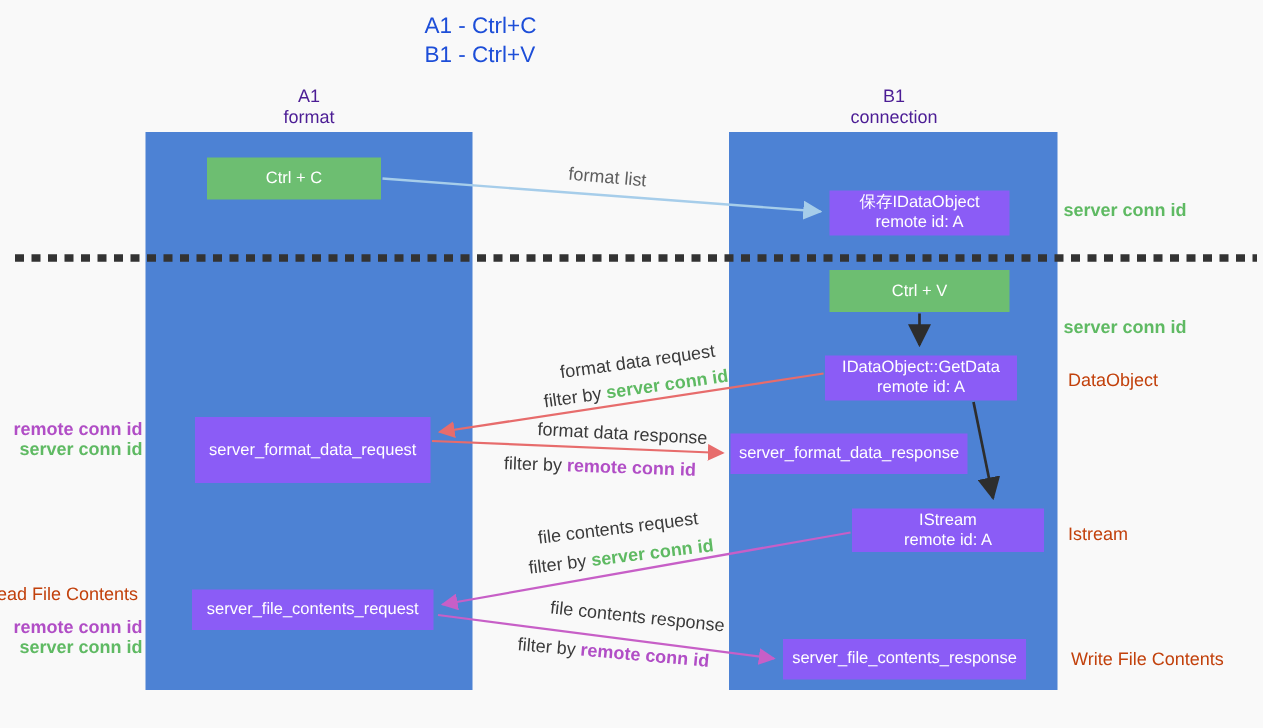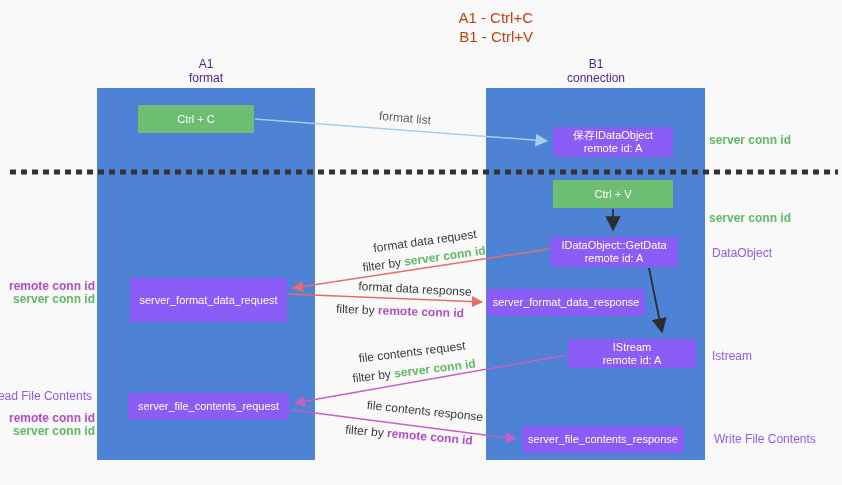--- a/index.html
+++ b/index.html
@@ -1,35 +1,35 @@
 <!DOCTYPE html>
 <html><head>
 <meta charset="utf-8">
 <style>
   html,body { margin:0; padding:0; background:#f9f9f9; font-family:"Liberation Sans", sans-serif; }
   .canvas { position:relative; width:842px; height:485px; background:#f9f9f9; overflow:hidden; }
 
-  .title { position:absolute; left:283px; top:8px; width:250px; text-align:right;
-           font-size:15px; color:#c2410c; line-height:19px; }
+  .title { position:absolute; left:283px; top:8px; width:250px; text-align:left;
+           font-size:15px; color:#1d4ed8; line-height:19px; }
 
   .lane { position:absolute; background:#4d82d4; }
   .lane-header { position:absolute; width:140px; text-align:center; font-size:12px;
                  color:#4c1d95; line-height:14px; }
 
   .box { position:absolute; display:flex; flex-direction:column; align-items:center;
          justify-content:center; color:#ffffff; font-size:11px; line-height:13px;
          text-align:center; white-space:nowrap; }
   .green  { background:#6dbe71; }
   .orange { background:#8b5cf6; }
 
   .edge-lbl { position:absolute; font-size:12px; color:#3a3a3a; white-space:nowrap;
               transform:translate(-50%,-50%) rotate(var(--r,0deg)); }
   .muted { color:#5f5f5f; }
 
-  .side-lbl { position:absolute; font-size:12px; color:#8b5cf6; white-space:nowrap; }
+  .side-lbl { position:absolute; font-size:12px; color:#c2410c; white-space:nowrap; }
   .side-right { text-align:left; }
   .side-left  { text-align:right; }
 
   .green-t  { color:#5fba63; font-weight:bold; }
   .purple-t { color:#b14ec6; font-weight:bold; }
 
   svg.arrows { position:absolute; left:0; top:0; pointer-events:none; }
 </style>
 </head>
 <body>

